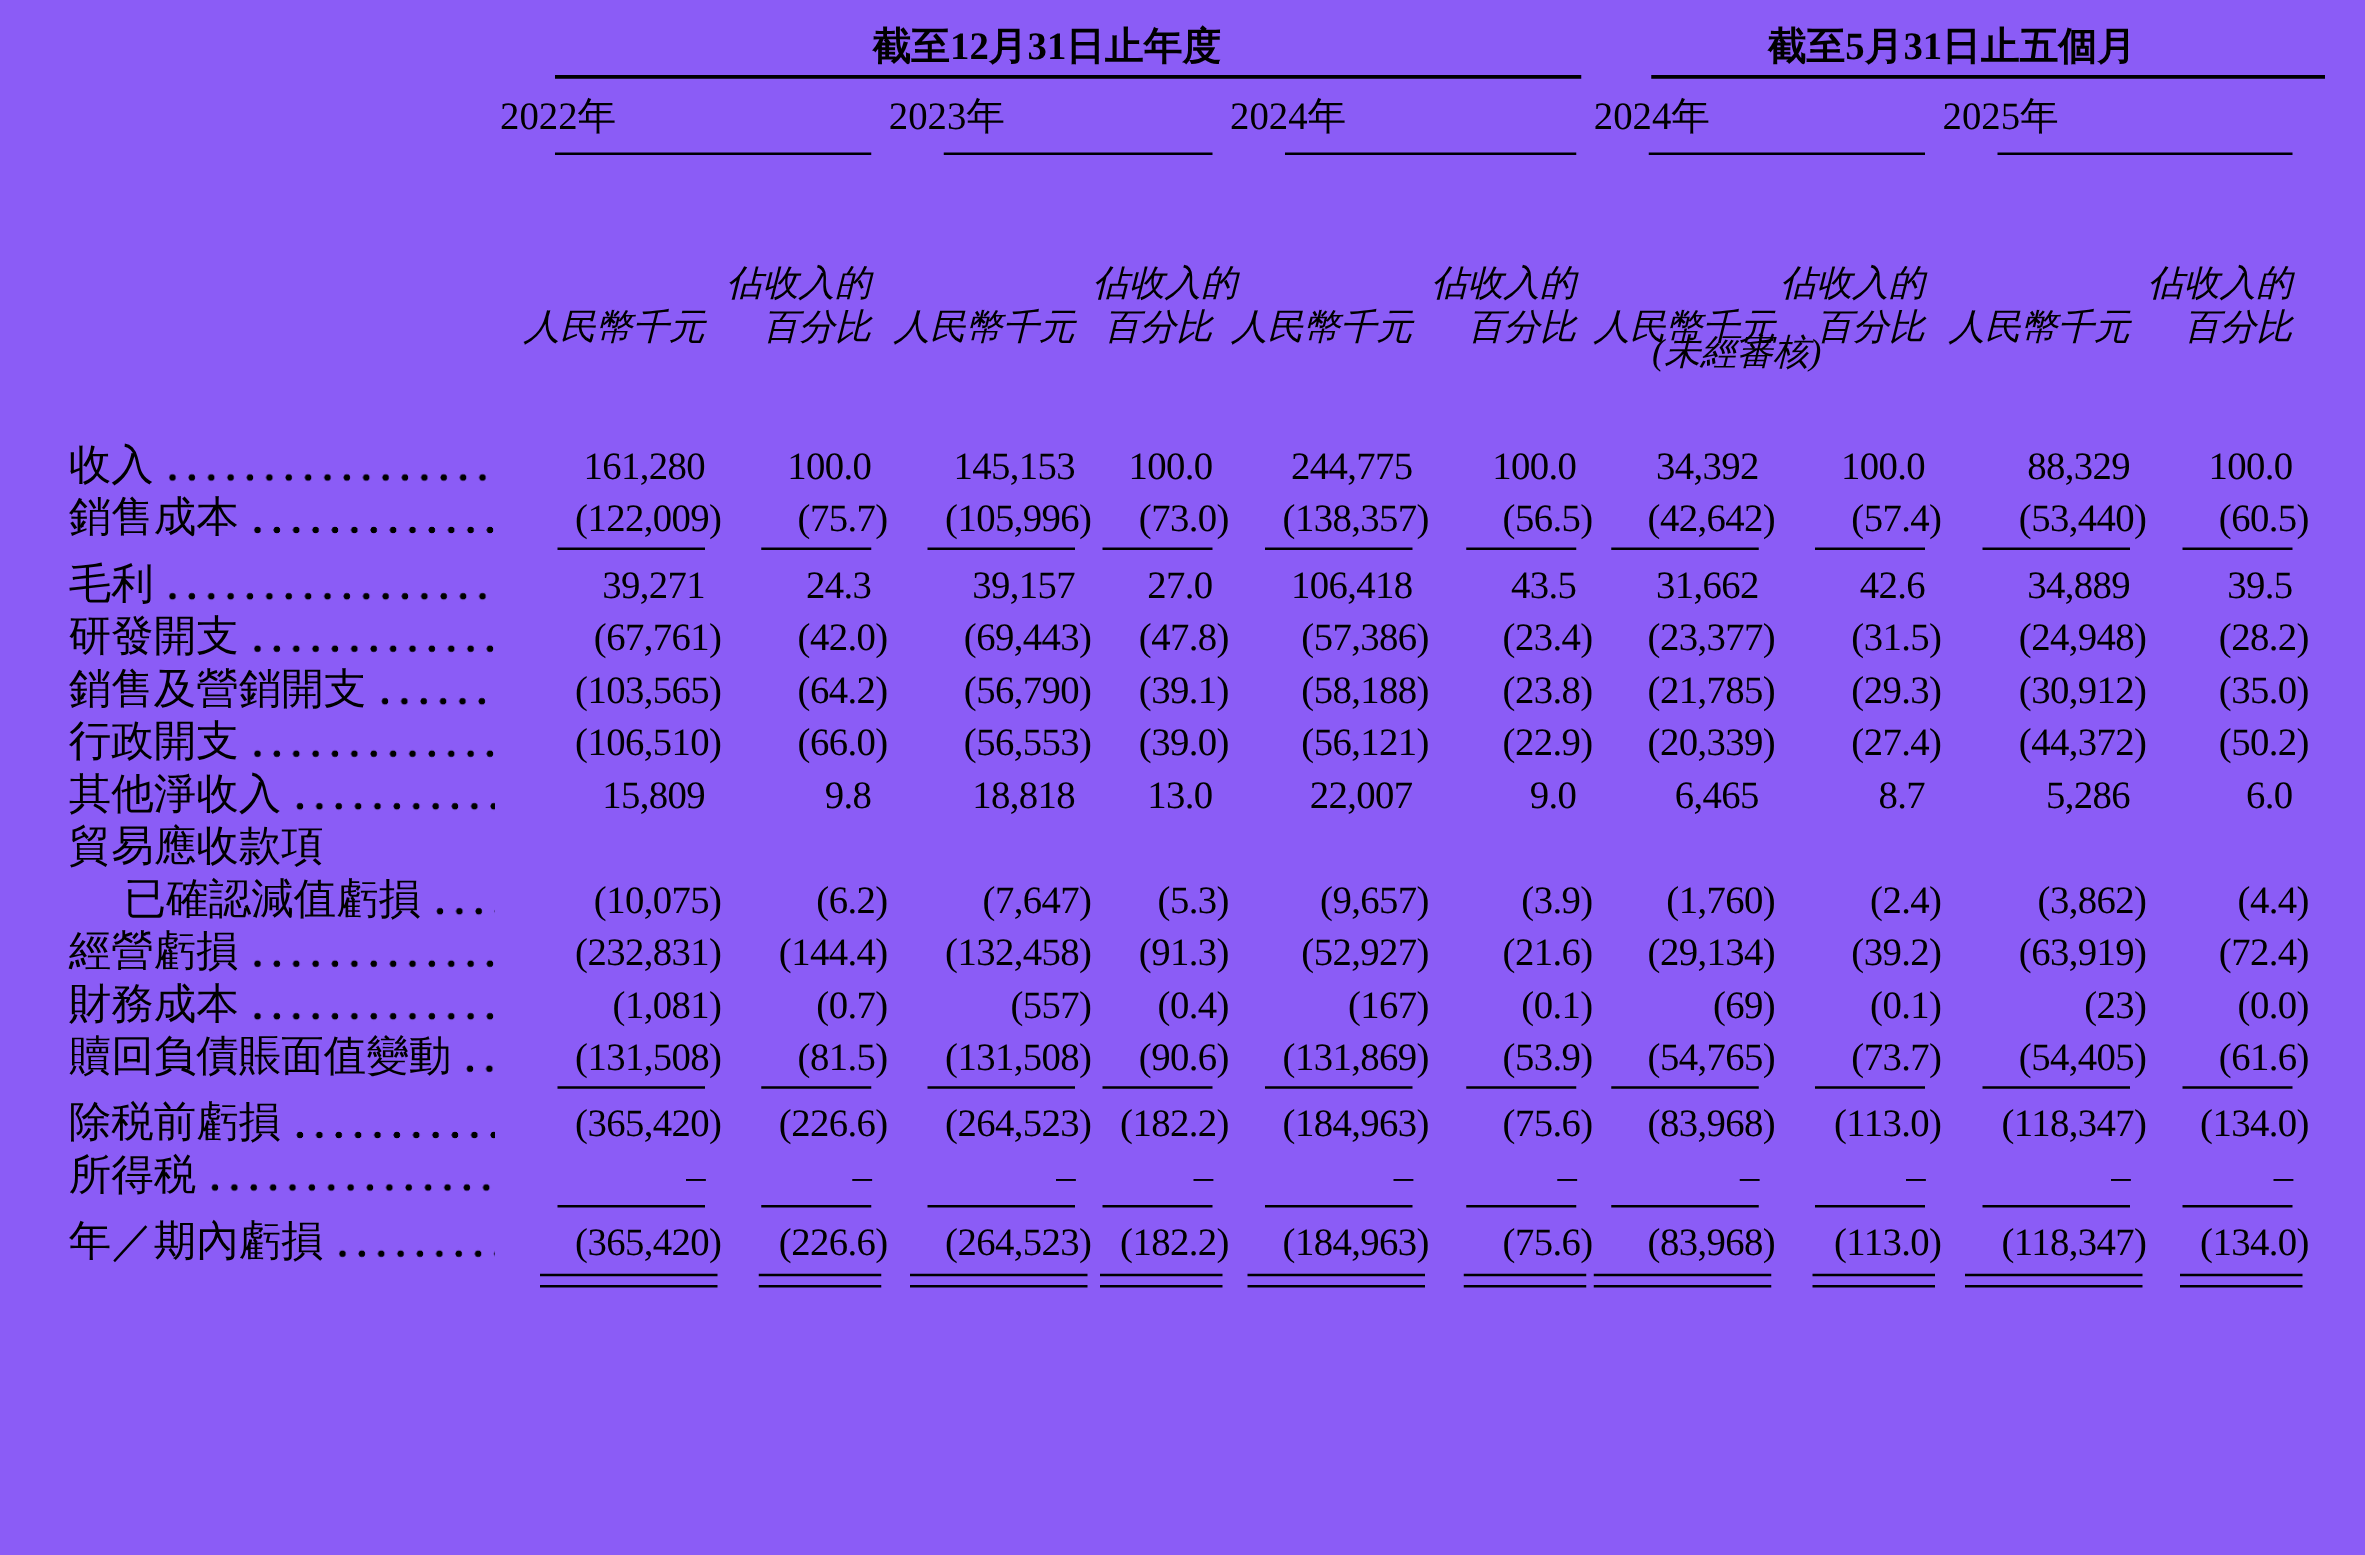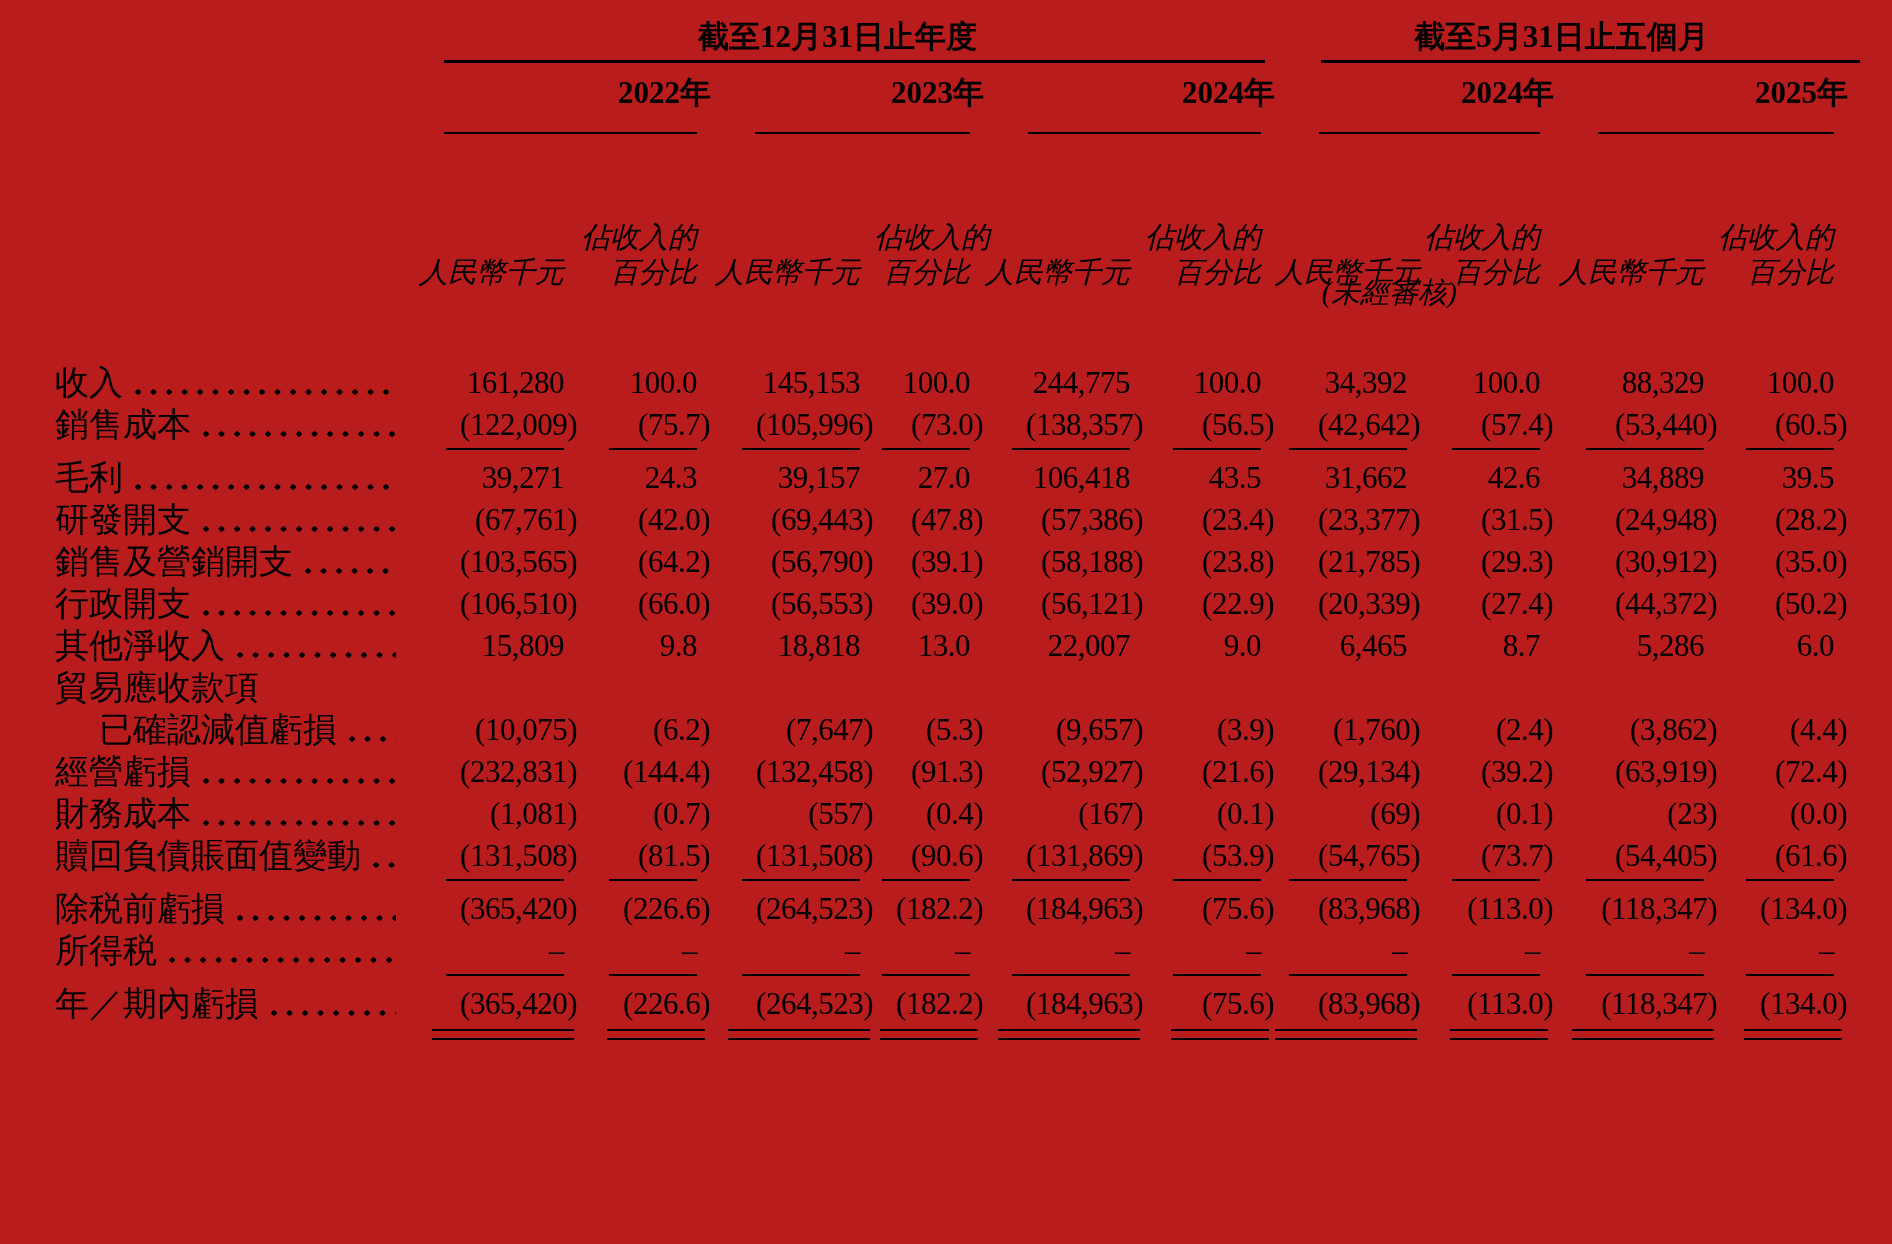--- a/index.html
+++ b/index.html
@@ -1,26 +1,26 @@
 <!DOCTYPE html>
 <html><head>
 <meta charset="utf-8">
 <style>
   html,body{margin:0;padding:0;background:#ffffff;color:#000;}
   body{width:1892px;height:1244px;font-family:"Liberation Serif","DejaVu Serif",serif;}
-  .page{position:relative;width:1892px;height:1244px;overflow:hidden;box-sizing:border-box;padding:14px 0 0 55px;background:#b91c1c;}
+  .page{position:relative;width:1892px;height:1244px;overflow:hidden;box-sizing:border-box;padding:14px 0 0 55px;background:#8b5cf6;}
   table.fin{border-collapse:collapse;table-layout:fixed;width:1793px;}
   td{padding:0;overflow:visible;}
   
   tr.group-title td{font-weight:bold;font-size:31px;text-align:center;height:46px;vertical-align:middle;white-space:nowrap;}
   tr.group-rule td{height:12px;vertical-align:top;}
   .grule{border-top:3px solid #000;}
   .grule.g1{margin:0 10px 0 44px;}
   .grule.g2{margin:0 -12px 0 46px;}
-  tr.years td{font-weight:bold;font-size:31px;text-align:right;height:42px;vertical-align:bottom;padding-bottom:18px;white-space:nowrap;}
+  tr.years td{font-weight:normal;font-size:31px;text-align:left;height:42px;vertical-align:bottom;padding-bottom:8px;white-space:nowrap;}
   tr.year-rule td{height:10px;vertical-align:top;}
   .yrule{border-top:2.5px solid #000;margin:0 14px 0 44px;}
   tr.colheads td{position:relative;font-style:italic;font-size:29px;text-align:right;vertical-align:bottom;height:148px;padding:0 14px 44px 0;line-height:35px;white-space:nowrap;}
   .unaudited{position:absolute;right:-36px;bottom:24px;white-space:nowrap;}
   tr.spacer td{height:28px;}
   
   tr.data-row td{height:42px;vertical-align:middle;}
   tr.data-row.bold td{font-weight:normal;}
   td.lbl{font-size:34px;}
   .lblwrap{display:flex;align-items:flex-end;}

